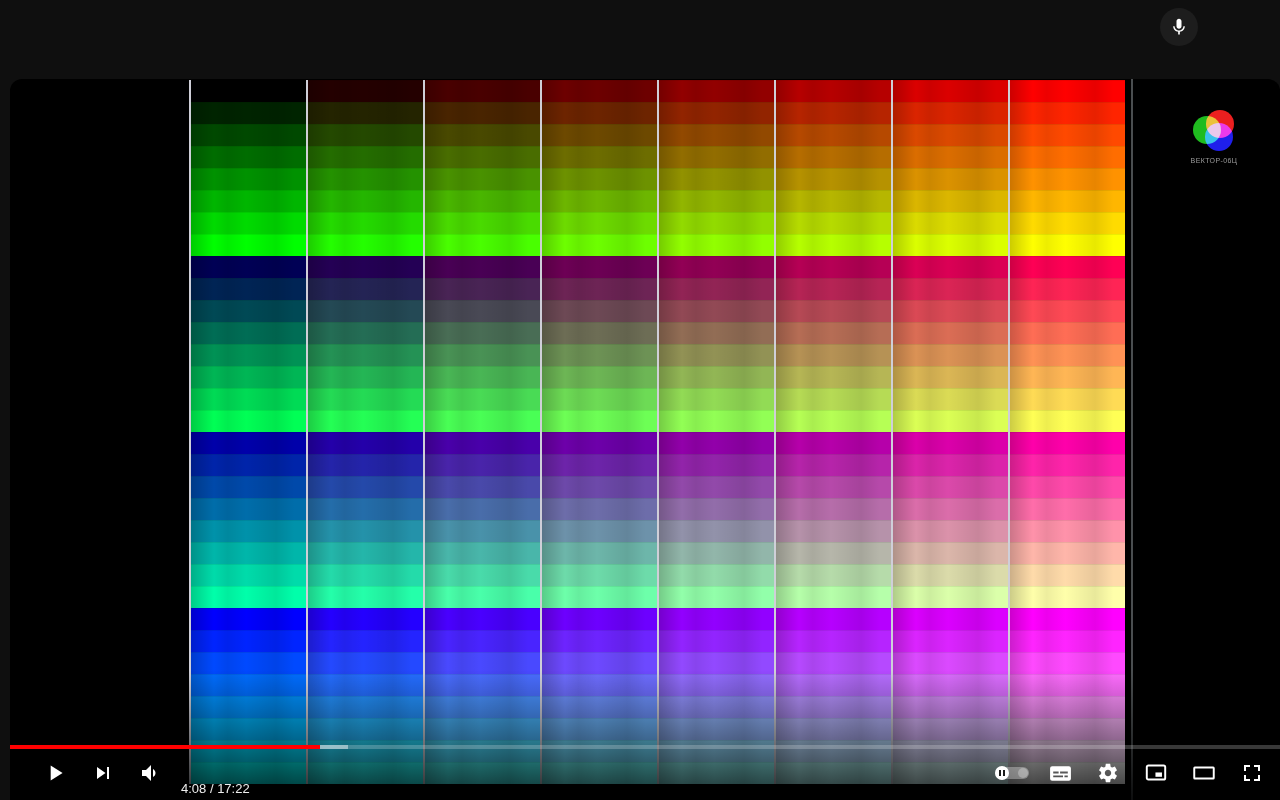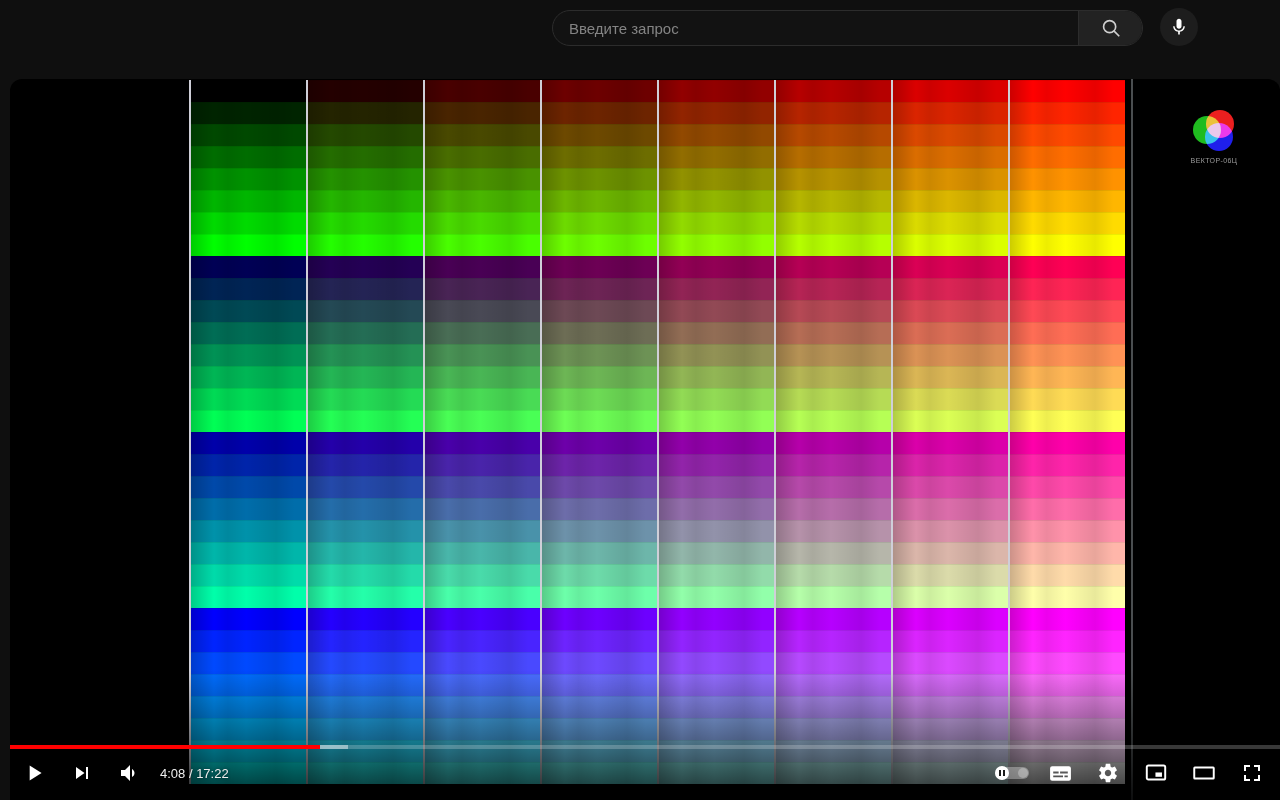--- a/index.html
+++ b/index.html
@@ -39,51 +39,40 @@
   
   .fade{position:absolute;left:0;bottom:0;width:100%;height:130px;pointer-events:none;
     background:linear-gradient(to bottom,rgba(0,0,0,0),rgba(0,0,0,.82));}
   .progress{position:absolute;left:0;top:666px;width:100%;height:4px;cursor:pointer;}
   .progress .track{position:absolute;inset:0;background:rgba(255,255,255,.22);}
   .progress .buffer{position:absolute;left:0;top:0;height:100%;background:rgba(255,255,255,.45);}
   .progress .played{position:absolute;left:0;top:0;height:100%;}
   
   .controls{position:absolute;left:0;top:671px;width:100%;height:46px;display:flex;
     align-items:center;justify-content:space-between;}
-  .ctl-left{display:flex;align-items:center;}
+  .ctl-left{display:flex;align-items:flex-end;padding-left:21px;}
   .ctl-right{display:flex;align-items:center;padding-right:4px;}
   .cbtn{width:48px;height:46px;background:none;border:none;display:flex;align-items:center;
     justify-content:center;cursor:pointer;padding:0;}
   .time{color:#eee;font-size:13px;margin-left:6px;text-shadow:0 0 3px rgba(0,0,0,.5);white-space:pre;}
   
   .atoggle{position:relative;width:34px;height:14px;}
   .atoggle .track2{position:absolute;left:0;top:1px;width:34px;height:12px;border-radius:6px;
     background:rgba(255,255,255,.32);}
   .atoggle .ghost{position:absolute;right:1px;top:2px;width:10px;height:10px;border-radius:50%;
     background:rgba(255,255,255,.28);}
   .atoggle .knob{position:absolute;left:0;top:0;width:14px;height:14px;border-radius:50%;
     background:#fff;display:flex;align-items:center;justify-content:center;gap:2px;}
   .atoggle .knob b{display:block;width:2px;height:6px;background:#1b1b1b;}
   svg{display:block;}
 </style>
 </head>
 <body>
 
 <div class="topbar">
-  <div class="searchbox">
-    <input type="text" placeholder="Введите запрос" style="">
-    <button class="search-btn">
-      <span>
-        <svg width="22" height="22" viewBox="0 0 24 24" fill="none" stroke="#cfcfcf" stroke-width="1.8">
-          <circle cx="10.5" cy="10.5" r="6.6"></circle>
-            <line x1="15.4" y1="15.4" x2="21" y2="21"></line>
-        </svg>
-      </span>
-    </button>
-  </div>
   <button class="mic-btn">
     <span>
       <svg width="20" height="20" viewBox="0 0 24 24" fill="#fff">
         <path d="M12 14c1.66 0 3-1.34 3-3V5c0-1.66-1.34-3-3-3S9 3.34 9 5v6c0 1.66 1.34 3 3 3zm5.3-3c0 3-2.54 5.1-5.3 5.1S6.7 14 6.7 11H5c0 3.41 2.72 6.23 6 6.72V21h2v-3.28c3.28-.48 6-3.3 6-6.72h-1.7z"></path>
       </svg>
     </span>
   </button>
 </div>
 
 <div class="player">

